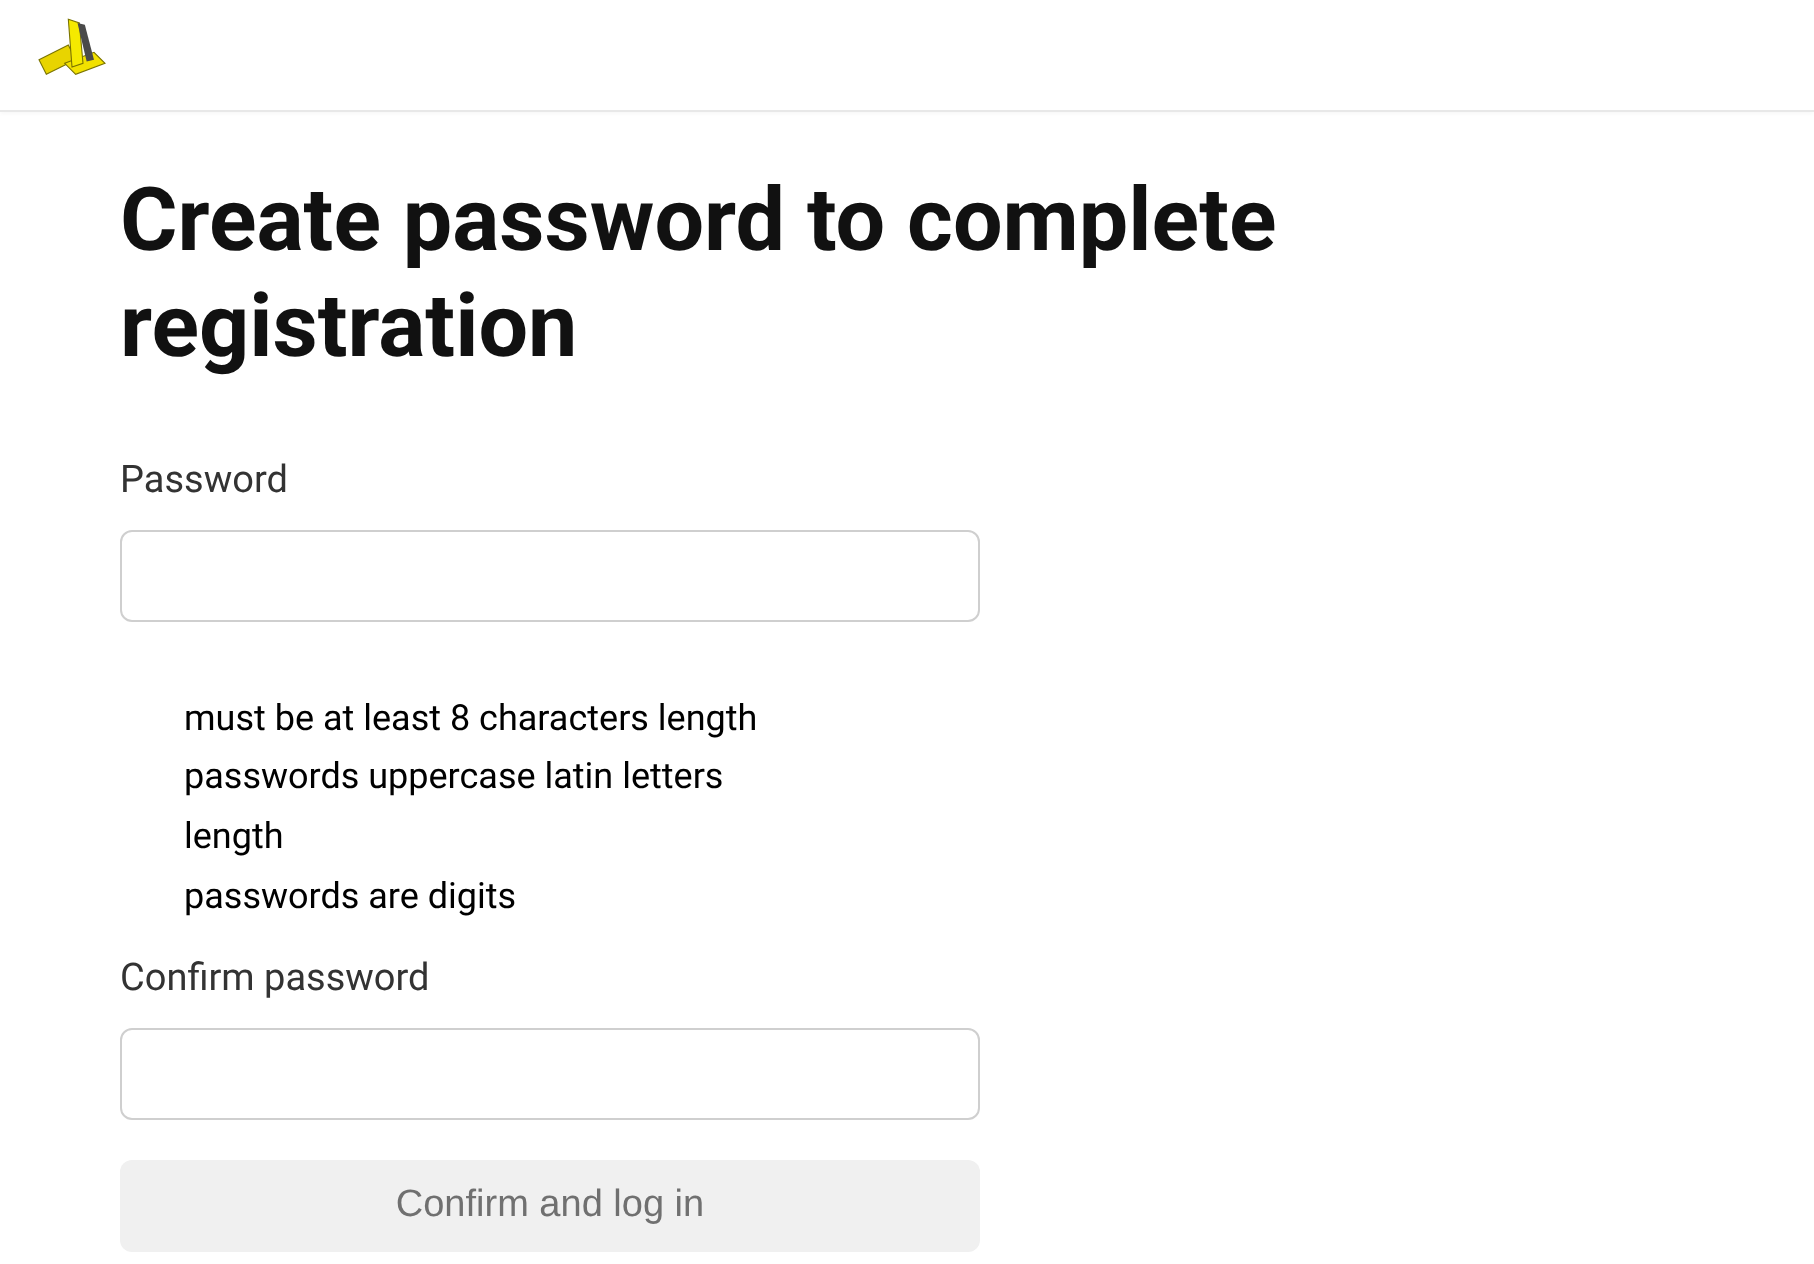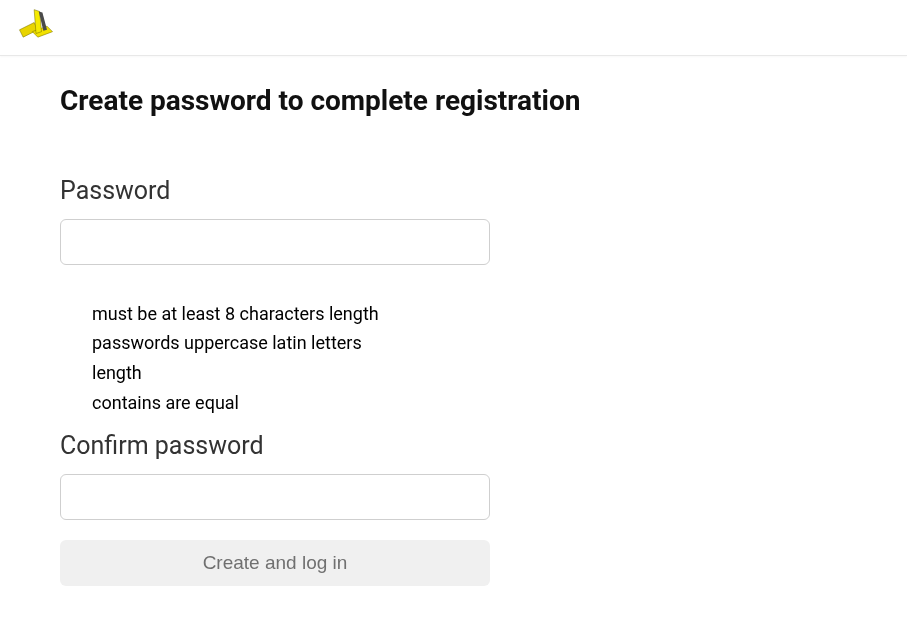--- a/index.html
+++ b/index.html
@@ -25,31 +25,31 @@
       height: 44px;
       display: inline-flex;
       align-items: center;
       justify-content: center;
     }
     .content {
       padding: 28px 60px;
       max-width: 900px;
     }
     .page-title {
-      font-size: 28px;
+      font-size: 44px;
       font-weight: 700;
       line-height: 1.2;
       color: #111;
-      margin-bottom: 58px;
+      margin-bottom: 38px;
     }
     .field-group {
       margin-bottom: 20px;
     }
     .field-label {
-      font-size: 25px;
+      font-size: 19px;
       color: #333;
       margin-bottom: 14px;
       display: block;
     }
     .text-input {
       width: 430px;
       height: 46px;
       border: 1px solid #cfcfcf;
       border-radius: 6px;
       padding: 8px 12px;
@@ -102,24 +102,24 @@
 
   <div class="field-group">
     <label class="field-label">Password</label>
     <input type="password" class="text-input" value="" style="">
   </div>
 
   <ul class="rules">
     <li>must be at least 8 characters length</li>
     <li>passwords uppercase latin letters</li>
     <li>length</li>
-    <li>contains are equal</li>
+    <li>passwords are digits</li>
   </ul>
 
   <div class="field-group">
     <label class="field-label">Confirm password</label>
     <input type="password" class="text-input" value="" style="">
   </div>
 
   <button class="submit-btn">
-    <span>Create and log in</span>
+    <span>Confirm and log in</span>
   </button>
 </div>
 
 </body></html>

